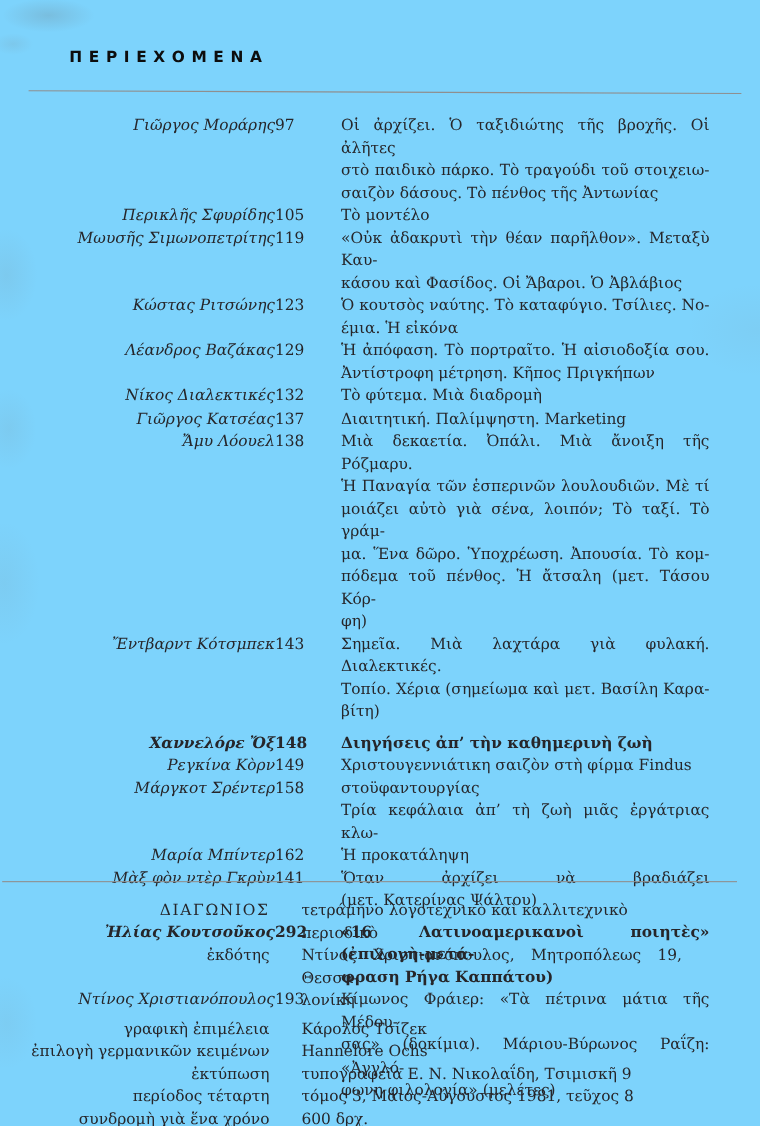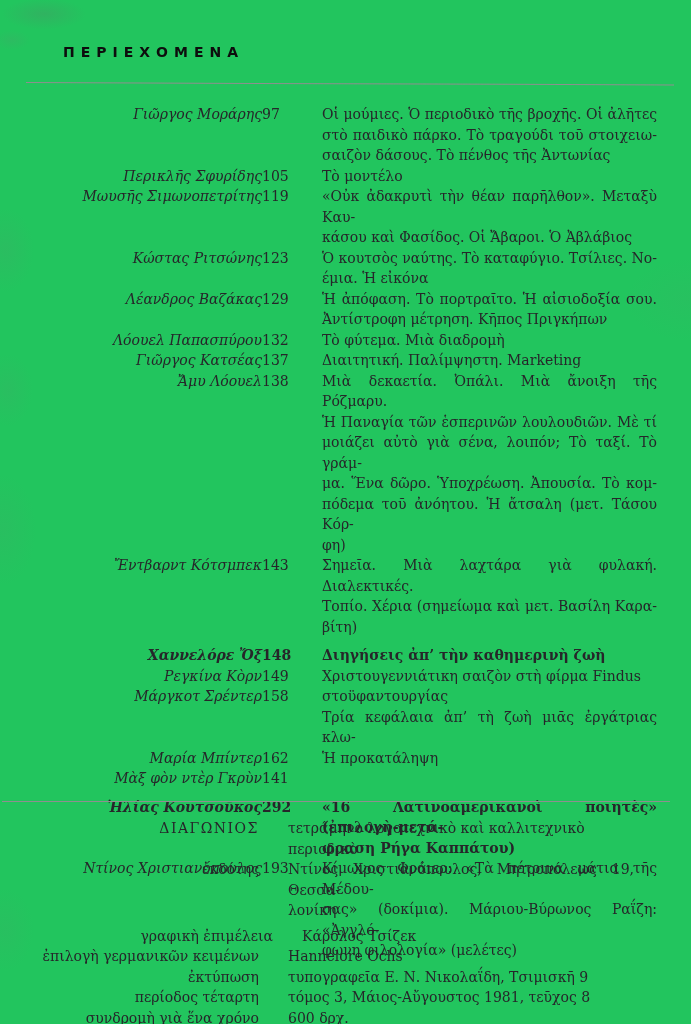--- a/index.html
+++ b/index.html
@@ -5,21 +5,21 @@
   html,body{margin:0;padding:0;}
   body{
     width:691px;height:1024px;
     background:#e8e6e1;
     font-family:"DejaVu Serif", serif;
   }
   .page{
     position:relative;
     width:691px;height:1024px;
     overflow:hidden;
-    background:#22c55e;
+    background:#7dd3fc;
     color:#26262a;
   }
   
   .page::before{
     content:"";
     position:absolute; inset:0; pointer-events:none;
     background:
       radial-gradient(60px 22px at 44px 14px, rgba(105,105,105,.20), transparent 70%),
       radial-gradient(26px 14px at 12px 40px,  rgba(120,120,120,.12), transparent 70%),
       radial-gradient(40px 60px at 6px 250px,  rgba(120,120,120,.10), transparent 70%),
@@ -32,53 +32,53 @@
     position:absolute; left:63px; top:44px;
     font-family:"DejaVu Sans", sans-serif;
     font-weight:bold; font-size:14px; letter-spacing:6px;
     color:#0d0d0d; white-space:nowrap;
   }
   .rule{ position:absolute; height:1px; background:#8f8f8f; }
   .rule-top{ left:26px; width:648px; top:82px; transform:rotate(0.22deg); transform-origin:left center; }
   .rule-bottom{ left:2px; width:668px; top:801px; }
 
   .toc{
-    position:absolute; left:72px; top:104px; width:585px;
+    position:absolute; left:60px; top:104px; width:585px;
     font-size:14px; line-height:20.5px;
   }
   .toc-row{ display:flex; align-items:flex-start; }
   .toc-row.gap{ margin-top:8px;font-weight:bold; }
   .author{ width:190px; text-align:right; font-style:italic; white-space:nowrap; }
   .pagenum{ width:45px; text-align:left; }
   .desc{ width:335px; margin-left:15px; }
   .desc .ln.j{ text-align:justify; text-align-last:justify; }
 
   .colophon{
     position:absolute; left:0; top:818px; width:648px;
     font-size:14px; line-height:20.5px;
   }
-  .col-row{ display:flex; align-items:flex-start;justify-content:center; }
-  .col-row.gap{ margin-top:5px;padding-left:28px; }
+  .col-row{ display:flex; align-items:flex-start; }
+  .col-row.gap{ margin-top:5px; }
   .col-label{ width:245px; text-align:right; white-space:nowrap; }
   .col-label.caps{ font-style:normal; letter-spacing:1.5px; }
   .col-value{ width:346px; margin-left:29px; }
   .col-value .ln.j{ text-align:justify; text-align-last:justify; }
 </style>
 </head>
 <body>
 
 <div class="page">
   <div class="title">ΠΕΡΙΕΧΟΜΕΝΑ</div>
   <div class="rule rule-top"></div>
   <div class="toc" id="toc">
       <div class="toc-row">
         <div class="author">Γιῶργος Μοράρης</div>
         <div class="pagenum">97</div>
         <div class="desc">
-          <div class="ln j">Οἱ μούμιες. Ὁ περιοδικὸ τῆς βροχῆς. Οἱ ἀλῆτες</div>
+          <div class="ln j">Οἱ ἀρχίζει. Ὁ ταξιδιώτης τῆς βροχῆς. Οἱ ἀλῆτες</div>
           <div class="ln j">στὸ παιδικὸ πάρκο. Τὸ τραγούδι τοῦ στοιχειω-</div>
           <div class="ln">σαιζὸν δάσους. Τὸ πένθος τῆς Ἀντωνίας</div>
         </div>
       </div>
       <div class="toc-row">
         <div class="author">Περικλῆς Σφυρίδης</div>
         <div class="pagenum">105</div>
         <div class="desc">
           <div class="ln">Τὸ μοντέλο</div>
         </div>
@@ -101,42 +101,42 @@
       </div>
       <div class="toc-row">
         <div class="author">Λέανδρος Βαζάκας</div>
         <div class="pagenum">129</div>
         <div class="desc">
           <div class="ln j">Ἡ ἀπόφαση. Τὸ πορτραῖτο. Ἡ αἰσιοδοξία σου.</div>
           <div class="ln">Ἀντίστροφη μέτρηση. Κῆπος Πριγκήπων</div>
         </div>
       </div>
       <div class="toc-row">
-        <div class="author">Λόουελ Παπασπύρου</div>
+        <div class="author">Νίκος Διαλεκτικές</div>
         <div class="pagenum">132</div>
         <div class="desc">
           <div class="ln">Τὸ φύτεμα. Μιὰ διαδρομὴ</div>
         </div>
       </div>
       <div class="toc-row">
         <div class="author">Γιῶργος Κατσέας</div>
         <div class="pagenum">137</div>
         <div class="desc">
           <div class="ln">Διαιτητική. Παλίμψηστη. Marketing</div>
         </div>
       </div>
       <div class="toc-row">
         <div class="author">Ἄμυ Λόουελ</div>
         <div class="pagenum">138</div>
         <div class="desc">
           <div class="ln j">Μιὰ δεκαετία. Ὀπάλι. Μιὰ ἄνοιξη τῆς Ρόζμαρυ.</div>
           <div class="ln j">Ἡ Παναγία τῶν ἑσπερινῶν λουλουδιῶν. Μὲ τί</div>
           <div class="ln j">μοιάζει αὐτὸ γιὰ σένα, λοιπόν; Τὸ ταξί. Τὸ γράμ-</div>
           <div class="ln j">μα. Ἕνα δῶρο. Ὑποχρέωση. Ἀπουσία. Τὸ κομ-</div>
-          <div class="ln j">πόδεμα τοῦ ἀνόητου. Ἡ ἄτσαλη (μετ. Τάσου Κόρ-</div>
+          <div class="ln j">πόδεμα τοῦ πένθος. Ἡ ἄτσαλη (μετ. Τάσου Κόρ-</div>
           <div class="ln">φη)</div>
         </div>
       </div>
       <div class="toc-row">
         <div class="author">Ἔντβαρντ Κότσμπεκ</div>
         <div class="pagenum">143</div>
         <div class="desc">
           <div class="ln j">Σημεῖα. Μιὰ λαχτάρα γιὰ φυλακή. Διαλεκτικές.</div>
           <div class="ln j">Τοπίο. Χέρια (σημείωμα καὶ μετ. Βασίλη Καρα-</div>
           <div class="ln">βίτη)</div>
@@ -167,20 +167,24 @@
       <div class="toc-row">
         <div class="author">Μαρία Μπίντερ</div>
         <div class="pagenum">162</div>
         <div class="desc">
           <div class="ln">Ἡ προκατάληψη</div>
         </div>
       </div>
       <div class="toc-row">
         <div class="author">Μὰξ φὸν ντὲρ Γκρὺν</div>
         <div class="pagenum">141</div>
+        <div class="desc">
+          <div class="ln j">Ὅταν ἀρχίζει νὰ βραδιάζει</div>
+          <div class="ln">(μετ. Κατερίνας Ψάλτου)</div>
+        </div>
       </div>
       <div class="toc-row gap">
         <div class="author">Ἠλίας Κουτσοῦκος</div>
         <div class="pagenum">292</div>
         <div class="desc">
           <div class="ln j">«16 Λατινοαμερικανοὶ ποιητὲς» (ἐπιλογὴ-μετά-</div>
           <div class="ln">φραση Ρήγα Καππάτου)</div>
         </div>
       </div>
       <div class="toc-row">

